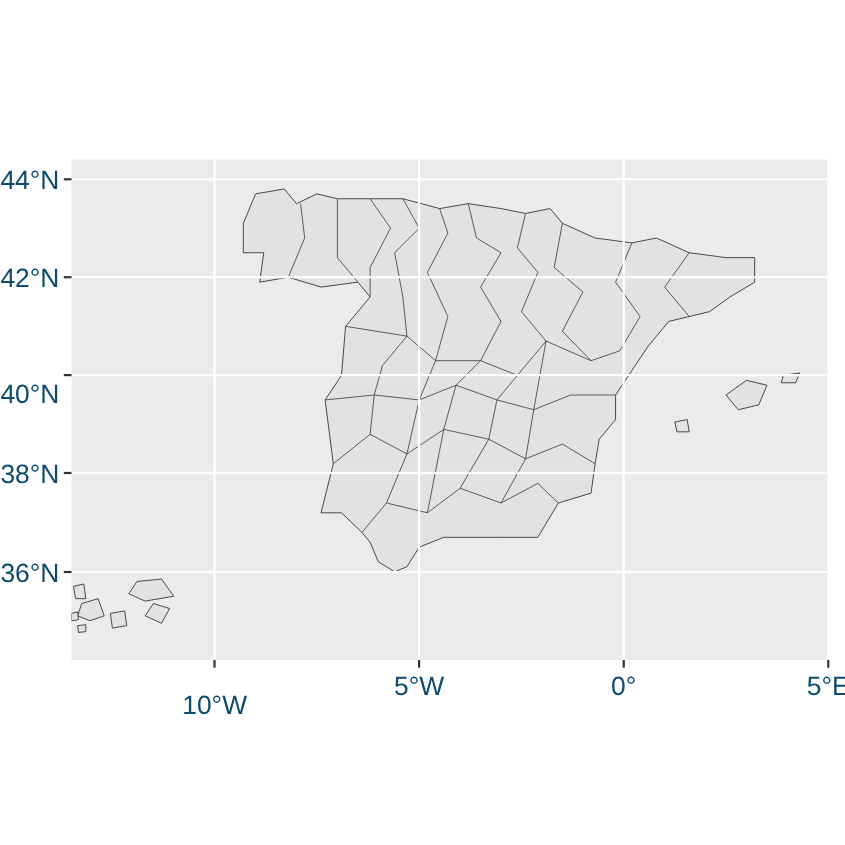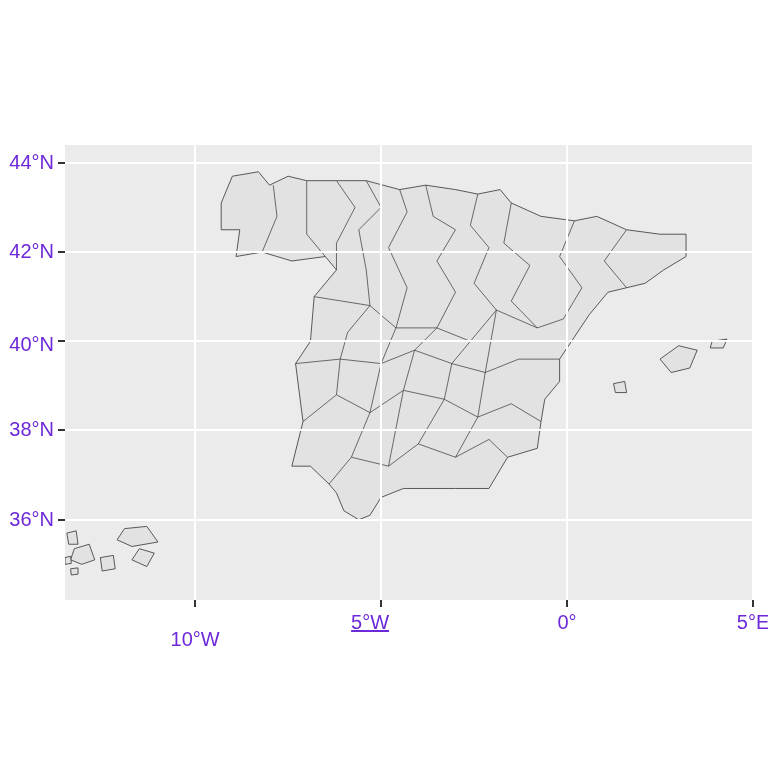--- a/index.html
+++ b/index.html
@@ -23,22 +23,22 @@
   .gridline {
     position: absolute;
     background: #ffffff;
   }
   .tick {
     position: absolute;
     background: #333333;
   }
   .axis-label {
     position: absolute;
-    color: #6d28d9;
-    font-size: 20px;
+    color: #0c4a6e;
+    font-size: 24px;
     white-space: nowrap;
   }
   .map-svg {
     position: absolute;
   }
   .region {
     fill: #e2e2e2;
     stroke: #333333;
     stroke-width: 0.8;
     stroke-linejoin: round;
@@ -104,35 +104,35 @@
       <path class="region" d="M -13.5 35.15 L -13.35 35.18 L -13.33 35.02 L -13.5 35.0 Z" vector-effect="non-scaling-stroke"></path>
       <path class="region" d="M -13.35 34.9 L -13.15 34.92 L -13.15 34.78 L -13.33 34.76 Z" vector-effect="non-scaling-stroke"></path>
     </g>
   </svg>
 
 <div class="gridline" style="left: 194.162px; top: 145px; width: 2px; height: 455px;"></div>
     <div class="tick" style="left: 194.162px; top: 600px; width: 2px; height: 7px;"></div>
     <div class="axis-label" style="left: 165.162px; width: 60px; text-align: center; top: 628px;">10°W</div>
     <div class="gridline" style="left: 380.108px; top: 145px; width: 2px; height: 455px;"></div>
     <div class="tick" style="left: 380.108px; top: 600px; width: 2px; height: 7px;"></div>
-    <div class="axis-label" style="left: 351.108px; width: 60px; text-align: left; top: 611px; text-decoration: underline;">5°W</div>
+    <div class="axis-label" style="left: 351.108px; width: 60px; text-align: center; top: 611px;">5°W</div>
     <div class="gridline" style="left: 566.054px; top: 145px; width: 2px; height: 455px;"></div>
     <div class="tick" style="left: 566.054px; top: 600px; width: 2px; height: 7px;"></div>
     <div class="axis-label" style="left: 537.054px; width: 60px; text-align: center; top: 611px;">0°</div>
     <div class="gridline" style="left: 752px; top: 145px; width: 2px; height: 455px;"></div>
     <div class="tick" style="left: 752px; top: 600px; width: 2px; height: 7px;"></div>
     <div class="axis-label" style="left: 723px; width: 60px; text-align: center; top: 611px;">5°E</div>
     <div class="gridline" style="top: 518.706px; left: 65px; height: 2px; width: 688px;"></div>
     <div class="tick" style="top: 518.706px; left: 58px; height: 2px; width: 7px;"></div>
     <div class="axis-label" style="right: 714px; top: 507.706px; ">36°N</div>
     <div class="gridline" style="top: 429.49px; left: 65px; height: 2px; width: 688px;"></div>
     <div class="tick" style="top: 429.49px; left: 58px; height: 2px; width: 7px;"></div>
     <div class="axis-label" style="right: 714px; top: 418.49px; text-align: left;">38°N</div>
     <div class="gridline" style="top: 340.275px; left: 65px; height: 2px; width: 688px;"></div>
     <div class="tick" style="top: 340.275px; left: 58px; height: 2px; width: 7px;"></div>
-    <div class="axis-label" style="right: 714px; top: 333px; text-align: right;">40°N</div>
+    <div class="axis-label" style="right: 714px; top: 345px; text-align: right;">40°N</div>
     <div class="gridline" style="top: 251.059px; left: 65px; height: 2px; width: 688px;"></div>
     <div class="tick" style="top: 251.059px; left: 58px; height: 2px; width: 7px;"></div>
     <div class="axis-label" style="right: 714px; top: 240.059px; ">42°N</div>
     <div class="gridline" style="top: 161.843px; left: 65px; height: 2px; width: 688px;"></div>
     <div class="tick" style="top: 161.843px; left: 58px; height: 2px; width: 7px;"></div>
     <div class="axis-label" style="right: 714px; top: 150.843px; text-align: right;">44°N</div>
   </div>
 
 </body></html>

